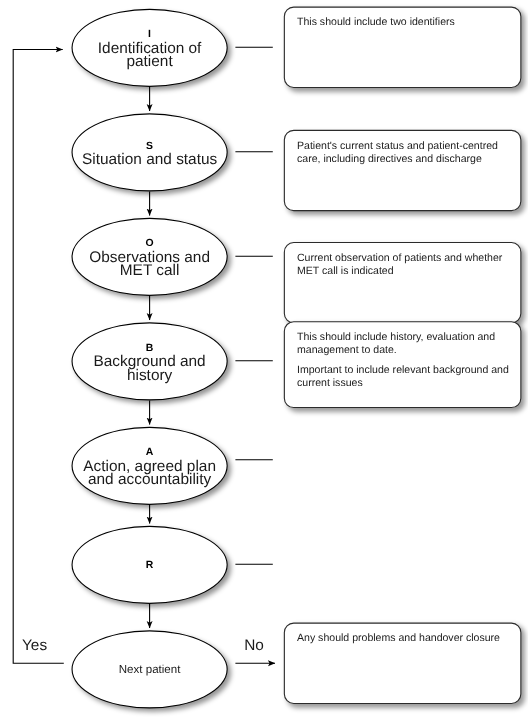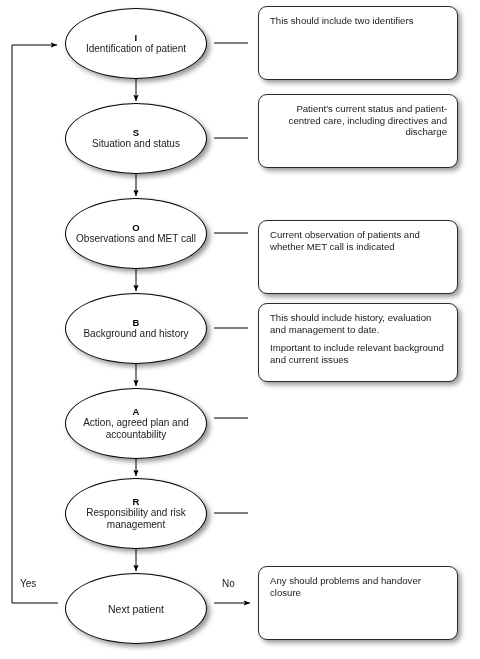--- a/index.html
+++ b/index.html
@@ -44,35 +44,35 @@
     text-align: center;
   }
   .node .letter {
     font-size: 9.5px;
     font-weight: bold;
     color: #000000;
     line-height: 11px;
     letter-spacing: 0.2px;
   }
   .node .caption {
-    font-size: 10px;
+    font-size: 14px;
     color: #1a1a1a;
     line-height: 12px;
     padding: 0 8px;
     max-width: 132px;
   }
   .node.no-letter .caption {
     font-size: 10.5px;
   }
 
   
   .callout {
     position: absolute;
     left: 258px;
-    width: 200px;
+    width: 216px;
     height: 74px;
     border: 1px solid #2b2b2b;
     border-radius: 9px;
     background: #ffffff;
     box-shadow: 3px 3px 5px rgba(0,0,0,0.40);
     box-sizing: border-box;
     padding: 8px 10px 6px 11px;
   }
   .callout p {
     margin: 0;
@@ -80,21 +80,21 @@
     line-height: 11.6px;
     color: #1a1a1a;
   }
   .callout p + p {
     margin-top: 7px;
   }
 
   
   .branch-label {
     position: absolute;
-    font-size: 10px;
+    font-size: 14px;
     color: #1a1a1a;
     text-align: right;
   }
 </style>
 </head>
 <body>
 
 <div id="canvas">
 
   <svg id="wires" viewBox="0 0 480 659">
@@ -136,49 +136,48 @@
     <span class="caption">Identification of patient</span>
   </div>
   <div class="callout" style="top:6px;">
     <p>This should include two identifiers</p>
   </div>
 
   <div class="node" style="left:65px; top:103px;">
     <span class="letter">S</span>
     <span class="caption">Situation and status</span>
   </div>
-  <div class="callout" style="top:94px;text-align:right;">
+  <div class="callout" style="top:118px;">
     <p>Patient's current status and patient-centred care, including directives and discharge</p>
   </div>
 
   <div class="node" style="left:65px; top:198px;">
     <span class="letter">O</span>
     <span class="caption">Observations and MET call</span>
   </div>
   <div class="callout" style="top:196px;margin-top:24px;">
     <p>Current observation of patients and whether MET call is indicated</p>
   </div>
 
   <div class="node" style="left:65px; top:293px;">
     <span class="letter">B</span>
     <span class="caption">Background and history</span>
   </div>
-  <div class="callout" style="top:303px; height:79px;">
+  <div class="callout" style="top:292px; height:79px;">
     <p>This should include history, evaluation and management to date.</p>
     <p>Important to include relevant background and current issues</p>
   </div>
 
   <div class="node" style="left:65px; top:388px;">
     <span class="letter">A</span>
     <span class="caption">Action, agreed plan and accountability</span>
   </div>
 
   <div class="node" style="left:65px; top:478px;">
     <span class="letter">R</span>
-    <span class="caption">Responsibility and risk management</span>
   </div>
 
   <div class="node no-letter" style="left:65px; top:573px;">
     <span class="caption">Next patient</span>
   </div>
   <div class="callout" style="top:566px;">
     <p>Any should problems and handover closure</p>
   </div>
 
   <span class="branch-label" style="left:20px; top:578px;">Yes</span>

